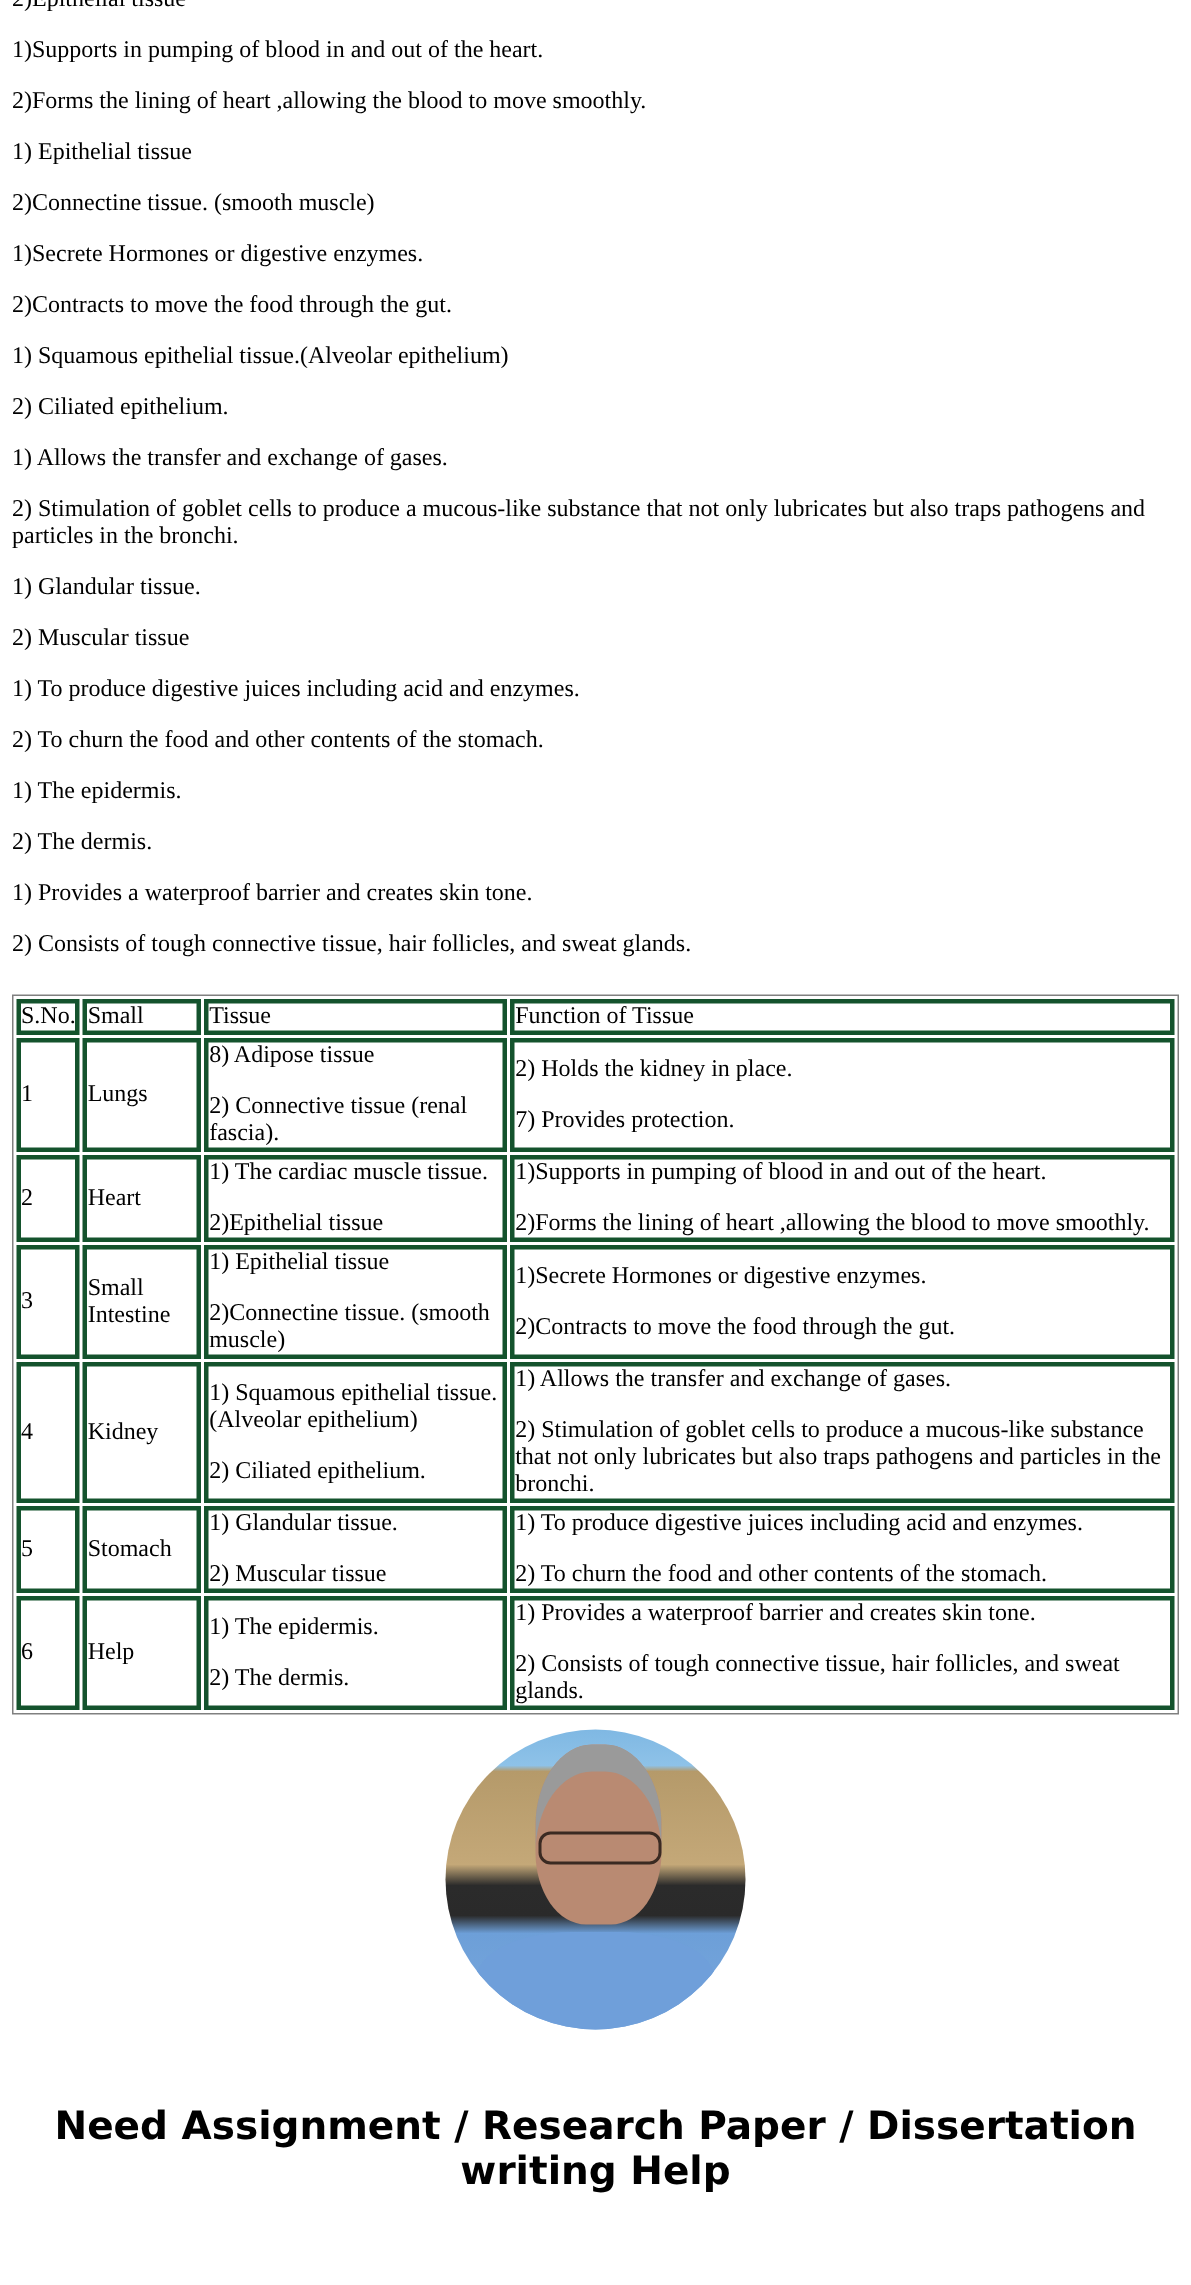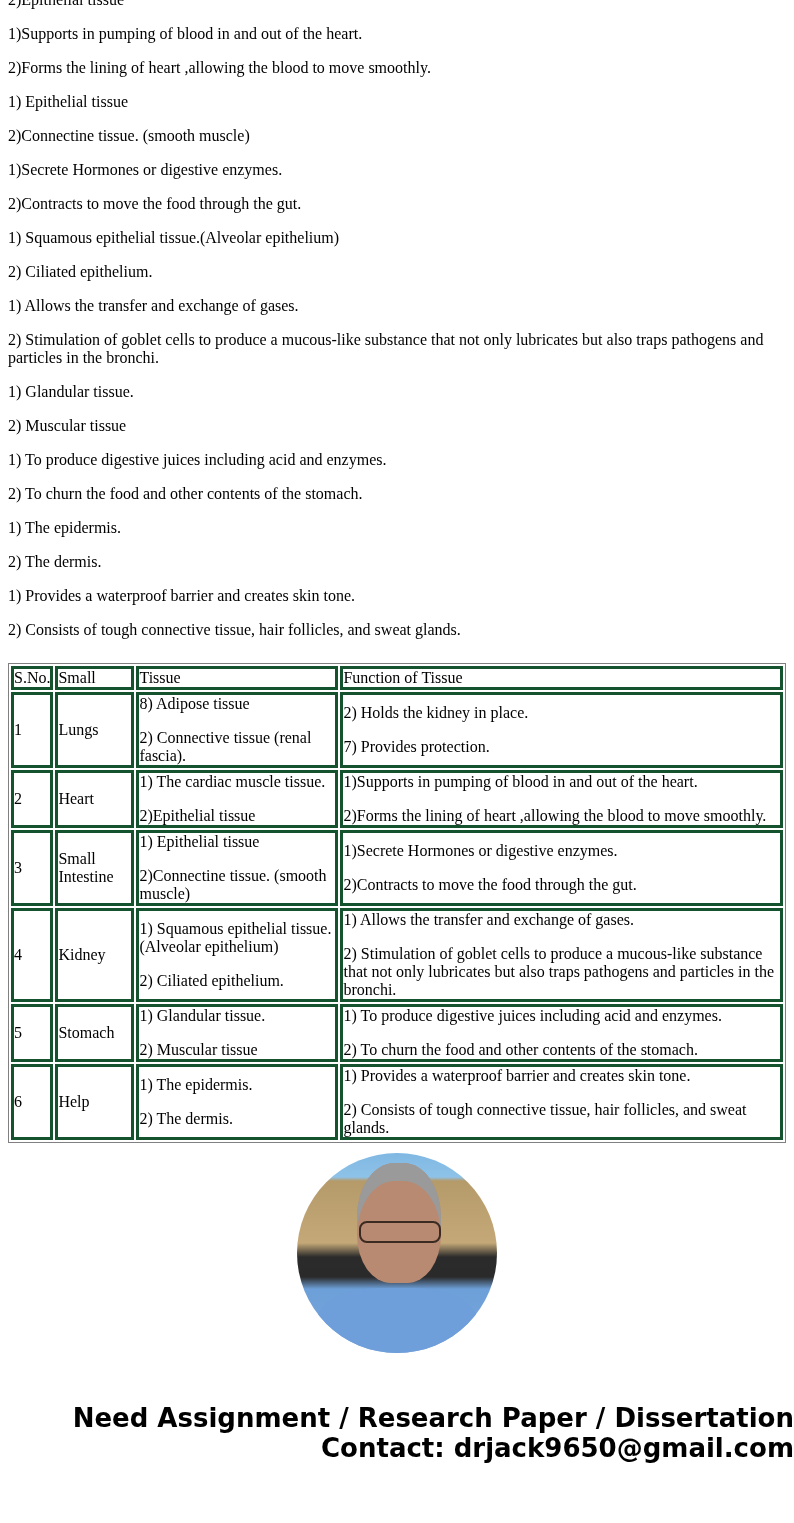--- a/index.html
+++ b/index.html
@@ -34,21 +34,21 @@
   }
   .avatar .glasses {
     position: absolute; left: 62px; top: 68px; width: 82px; height: 22px;
     border: 2px solid #3a2a22; border-radius: 8px; box-sizing: border-box;
   }
   .avatar .shirt {
     position: absolute; left: 20px; top: 135px; width: 160px; height: 80px;
     background: #6f9fda; border-radius: 40% 40% 0 0;
   }
   .footer {
-    position: absolute; left: 0; top: 1403px; width: 794px; text-align: right;
+    position: absolute; left: 0; top: 1403px; width: 794px; text-align: center;
     font-family: "DejaVu Sans", sans-serif; font-weight: bold; font-size: 26px;
     line-height: 30px; color: #000;
   }
   .footer div { margin: 0; }
 </style>
 </head>
 <body>
 
 <div class="content">
   <p>2)Epithelial tissue</p>
@@ -156,14 +156,14 @@
   </table>
 
 <div class="avatar">
   <div class="shirt"></div>
   <div class="face"></div>
   <div class="glasses"></div>
 </div>
 
 <div class="footer">
   <div>Need Assignment / Research Paper / Dissertation</div>
-  <div>Contact: drjack9650@gmail.com</div>
+  <div>writing Help</div>
 </div>
 
 </body></html>

